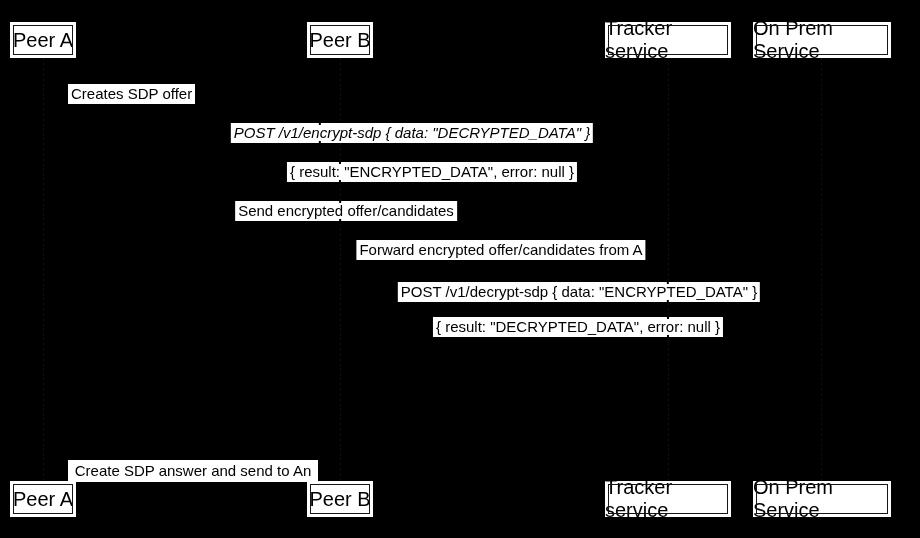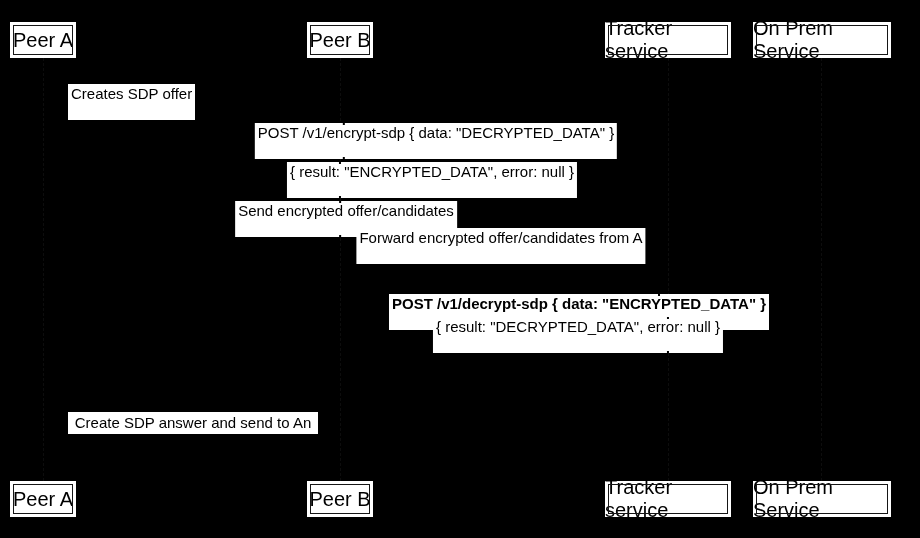--- a/index.html
+++ b/index.html
@@ -38,21 +38,21 @@
     width: 0;
     border-left: 1px dashed #0d0d0d;
     z-index: 1;
   }
   .msg {
     position: absolute;
     background: #ffffff;
     color: #000000;
     font-size: 15px;
     line-height: 20px;
-    height: 36px;
+    height: 20px;
     white-space: nowrap;
     padding: 0 3px;
     z-index: 2;
   }
   .msg.centered {
     transform: translateX(-50%);
   }
   .notch {
     position: absolute;
     width: 2px;
@@ -61,41 +61,42 @@
   }
   .note {
     position: absolute;
     background: #ffffff;
     color: #000000;
     font-size: 15px;
     line-height: 20px;
     text-align: center;
     padding: 1px 0;
     z-index: 2;
+    margin-top: 48px;
   }
 </style>
 </head>
 <body>
 
 <div id="stage">
     <div class="lifeline" style="left: 43px; top: 58px; height: 423px;"></div>
     <div class="lifeline" style="left: 340px; top: 58px; height: 423px;"></div>
     <div class="lifeline" style="left: 668px; top: 58px; height: 423px;"></div>
     <div class="lifeline" style="left: 821px; top: 58px; height: 423px;"></div>
     <div class="actor" style="left: 10px; top: 22px; width: 66px; height: 36px;">Peer A</div>
     <div class="actor" style="left: 10px; top: 481px; width: 66px; height: 36px;">Peer A</div>
     <div class="actor" style="left: 307px; top: 22px; width: 66px; height: 36px;">Peer B</div>
     <div class="actor" style="left: 307px; top: 481px; width: 66px; height: 36px;">Peer B</div>
     <div class="actor" style="left: 605px; top: 22px; width: 126px; height: 36px;">Tracker service</div>
     <div class="actor" style="left: 605px; top: 481px; width: 126px; height: 36px;">Tracker service</div>
     <div class="actor" style="left: 753px; top: 22px; width: 138px; height: 36px;">On Prem Service</div>
     <div class="actor" style="left: 753px; top: 481px; width: 138px; height: 36px;">On Prem Service</div>
     <div class="msg" style="top: 84px; left: 68px;">Creates SDP offer</div>
-    <div class="msg centered" style="top: 123px; left: 436px;">POST /v1/encrypt-sdp { data: "DECRYPTED_DATA" }<div class="notch" style="left: 88.1797px; top: 0px;"></div><div class="notch" style="left: 88.1797px; bottom: 0px;"></div></div>
+    <div class="msg centered" style="top: 123px; left: 412px; font-style: italic;">POST /v1/encrypt-sdp { data: "DECRYPTED_DATA" }<div class="notch" style="left: 88.1797px; top: 0px;"></div><div class="notch" style="left: 88.1797px; bottom: 0px;"></div></div>
     <div class="msg centered" style="top: 162px; left: 432px;">{ result: "ENCRYPTED_DATA", error: null }<div class="notch" style="left: 52.0391px; top: 0px;"></div><div class="notch" style="left: 52.0391px; bottom: 0px;"></div></div>
     <div class="msg centered" style="top: 201px; left: 346px; text-align: center;">Send encrypted offer/candidates<div class="notch" style="left: 103.859px; top: 0px;"></div><div class="notch" style="left: 103.859px; bottom: 0px;"></div></div>
-    <div class="msg centered" style="top: 228px; left: 501px;">Forward encrypted offer/candidates from A</div>
-    <div class="msg centered" style="top: 294px; left: 579px; font-weight: bold;">POST /v1/decrypt-sdp { data: "ENCRYPTED_DATA" }<div class="notch" style="left: 269.18px; top: 0px;"></div><div class="notch" style="left: 269.18px; bottom: 0px;"></div></div>
+    <div class="msg centered" style="top: 240px; left: 501px;">Forward encrypted offer/candidates from A</div>
+    <div class="msg centered" style="top: 282px; left: 579px;">POST /v1/decrypt-sdp { data: "ENCRYPTED_DATA" }<div class="notch" style="left: 269.18px; top: 0px;"></div><div class="notch" style="left: 269.18px; bottom: 0px;"></div></div>
     <div class="msg centered" style="top: 317px; left: 578px;">{ result: "DECRYPTED_DATA", error: null }<div class="notch" style="left: 234.039px; top: 0px;"></div><div class="notch" style="left: 234.039px; bottom: 0px;"></div></div>
     <div class="note" style="left: 68px; top: 412px; width: 250px;">
       <div class="note-line">Create SDP answer and send to An</div>
     </div>
   </div>
 
 </body></html>

